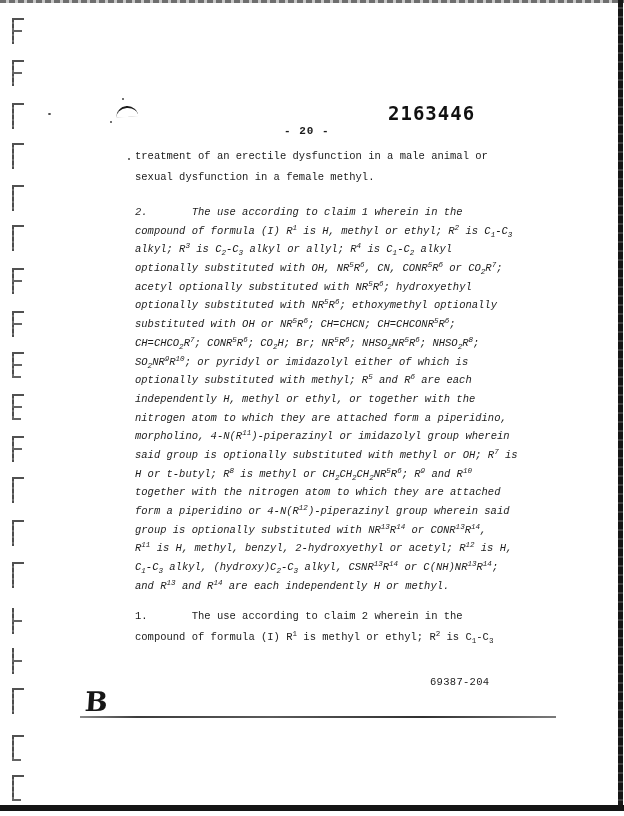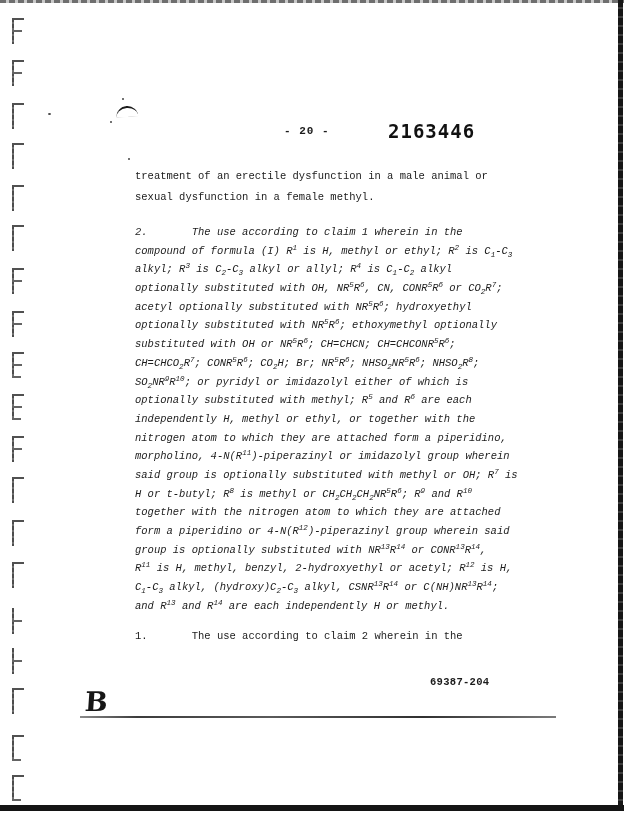--- a/index.html
+++ b/index.html
@@ -23,34 +23,34 @@
   }
   
   .bmark{position:absolute;left:12px;width:18px;height:26px;opacity:.85;}
   .bmark .v{position:absolute;left:0;top:0;width:2px;height:100%;
     background:repeating-linear-gradient(180deg,#2e2e2e 0 4px,#555 4px 6px);}
   .bmark .t{position:absolute;left:0;top:0;width:12px;height:2px;background:#333;}
   .bmark .m{position:absolute;left:0;top:12px;width:10px;height:2px;background:#4a4a4a;}
   .bmark .b{position:absolute;left:0;bottom:0;width:9px;height:2px;background:#4a4a4a;}
   
   .stamp{
-    position:absolute;left:388px;top:120px;
+    position:absolute;left:388px;top:102px;
     font-family:"DejaVu Sans Mono","Liberation Mono",monospace;
     font-weight:700;font-size:19px;letter-spacing:1px;color:#111;
   }
   .pgnum{position:absolute;left:284px;top:125px;font-size:11px;font-weight:700;letter-spacing:1px;}
   
-  .para{position:absolute;left:135px;white-space:pre;font-size:10.5px;margin-top:20px;}
+  .para{position:absolute;left:135px;white-space:pre;font-size:10.5px;}
   .tline{display:block;white-space:pre;}
   #para-intro{top:146px;}   #para-intro  .tline{height:21px;line-height:21px;}
   #claim-2{top:203px;}      #claim-2     .tline{height:18.7px;line-height:18.7px;font-style:italic;}
   #claim-3{top:606px;}      #claim-3     .tline{height:20.5px;line-height:20.5px;}
   sup{font-size:.72em;line-height:0;vertical-align:super;}
   sub{font-size:.72em;line-height:0;vertical-align:sub;}
-  .docket{position:absolute;left:430px;top:676px;font-size:10.5px;font-weight:700;letter-spacing:.3px;}
+  .docket{position:absolute;left:430px;top:676px;font-size:10.5px;font-weight:400;letter-spacing:.3px;}
   
   .hand-b{
     position:absolute;left:85px;top:686px;
     font-family:"DejaVu Serif","Liberation Serif",serif;
     font-weight:700;font-size:27px;color:#161616;transform:skewX(-4deg);
   }
   .b-underline{
     position:absolute;left:80px;top:716px;width:476px;height:2px;
     background:linear-gradient(90deg,#8a8a8a 0%,#3c3c3c 12%,#5a5a5a 40%,#303030 72%,#7a7a7a 100%);
   }
@@ -171,20 +171,20 @@
   <div class="speck s3"></div>
   <div class="speck s4"></div>
 
   <div class="stamp">2163446</div>
   <div class="pgnum">- 20 -</div>
 
   <div class="para" id="para-intro"><span class="tline">treatment of an erectile dysfunction in a male animal or</span><span class="tline">sexual dysfunction in a female methyl.</span></div>
 
   <div class="para" id="claim-2"><span class="tline">2.       The use according to claim 1 wherein in the</span><span class="tline">compound of formula (I) R<sup>1</sup> is H, methyl or ethyl; R<sup>2</sup> is C<sub>1</sub>-C<sub>3</sub></span><span class="tline">alkyl; R<sup>3</sup> is C<sub>2</sub>-C<sub>3</sub> alkyl or allyl; R<sup>4</sup> is C<sub>1</sub>-C<sub>2</sub> alkyl</span><span class="tline">optionally substituted with OH, NR<sup>5</sup>R<sup>6</sup>, CN, CONR<sup>5</sup>R<sup>6</sup> or CO<sub>2</sub>R<sup>7</sup>;</span><span class="tline">acetyl optionally substituted with NR<sup>5</sup>R<sup>6</sup>; hydroxyethyl</span><span class="tline">optionally substituted with NR<sup>5</sup>R<sup>6</sup>; ethoxymethyl optionally</span><span class="tline">substituted with OH or NR<sup>5</sup>R<sup>6</sup>; CH=CHCN; CH=CHCONR<sup>5</sup>R<sup>6</sup>;</span><span class="tline">CH=CHCO<sub>2</sub>R<sup>7</sup>; CONR<sup>5</sup>R<sup>6</sup>; CO<sub>2</sub>H; Br; NR<sup>5</sup>R<sup>6</sup>; NHSO<sub>2</sub>NR<sup>5</sup>R<sup>6</sup>; NHSO<sub>2</sub>R<sup>8</sup>;</span><span class="tline">SO<sub>2</sub>NR<sup>9</sup>R<sup>10</sup>; or pyridyl or imidazolyl either of which is</span><span class="tline">optionally substituted with methyl; R<sup>5</sup> and R<sup>6</sup> are each</span><span class="tline">independently H, methyl or ethyl, or together with the</span><span class="tline">nitrogen atom to which they are attached form a piperidino,</span><span class="tline">morpholino, 4-N(R<sup>11</sup>)-piperazinyl or imidazolyl group wherein</span><span class="tline">said group is optionally substituted with methyl or OH; R<sup>7</sup> is</span><span class="tline">H or t-butyl; R<sup>8</sup> is methyl or CH<sub>2</sub>CH<sub>2</sub>CH<sub>2</sub>NR<sup>5</sup>R<sup>6</sup>; R<sup>9</sup> and R<sup>10</sup></span><span class="tline">together with the nitrogen atom to which they are attached</span><span class="tline">form a piperidino or 4-N(R<sup>12</sup>)-piperazinyl group wherein said</span><span class="tline">group is optionally substituted with NR<sup>13</sup>R<sup>14</sup> or CONR<sup>13</sup>R<sup>14</sup>,</span><span class="tline">R<sup>11</sup> is H, methyl, benzyl, 2-hydroxyethyl or acetyl; R<sup>12</sup> is H,</span><span class="tline">C<sub>1</sub>-C<sub>3</sub> alkyl, (hydroxy)C<sub>2</sub>-C<sub>3</sub> alkyl, CSNR<sup>13</sup>R<sup>14</sup> or C(NH)NR<sup>13</sup>R<sup>14</sup>;</span><span class="tline">and R<sup>13</sup> and R<sup>14</sup> are each independently H or methyl.</span></div>
 
-  <div class="para" id="claim-3"><span class="tline">1.       The use according to claim 2 wherein in the</span></div>
+  <div class="para" id="claim-3"><span class="tline">1.       The use according to claim 2 wherein in the</span><span class="tline">compound of formula (I) R<sup>1</sup> is methyl or ethyl; R<sup>2</sup> is C<sub>1</sub>-C<sub>3</sub></span></div>
 
   <div class="docket">69387-204</div>
 
   <div class="hand-b">B</div>
   <div class="b-underline"></div>
 
 </div>
 
 </body></html>

